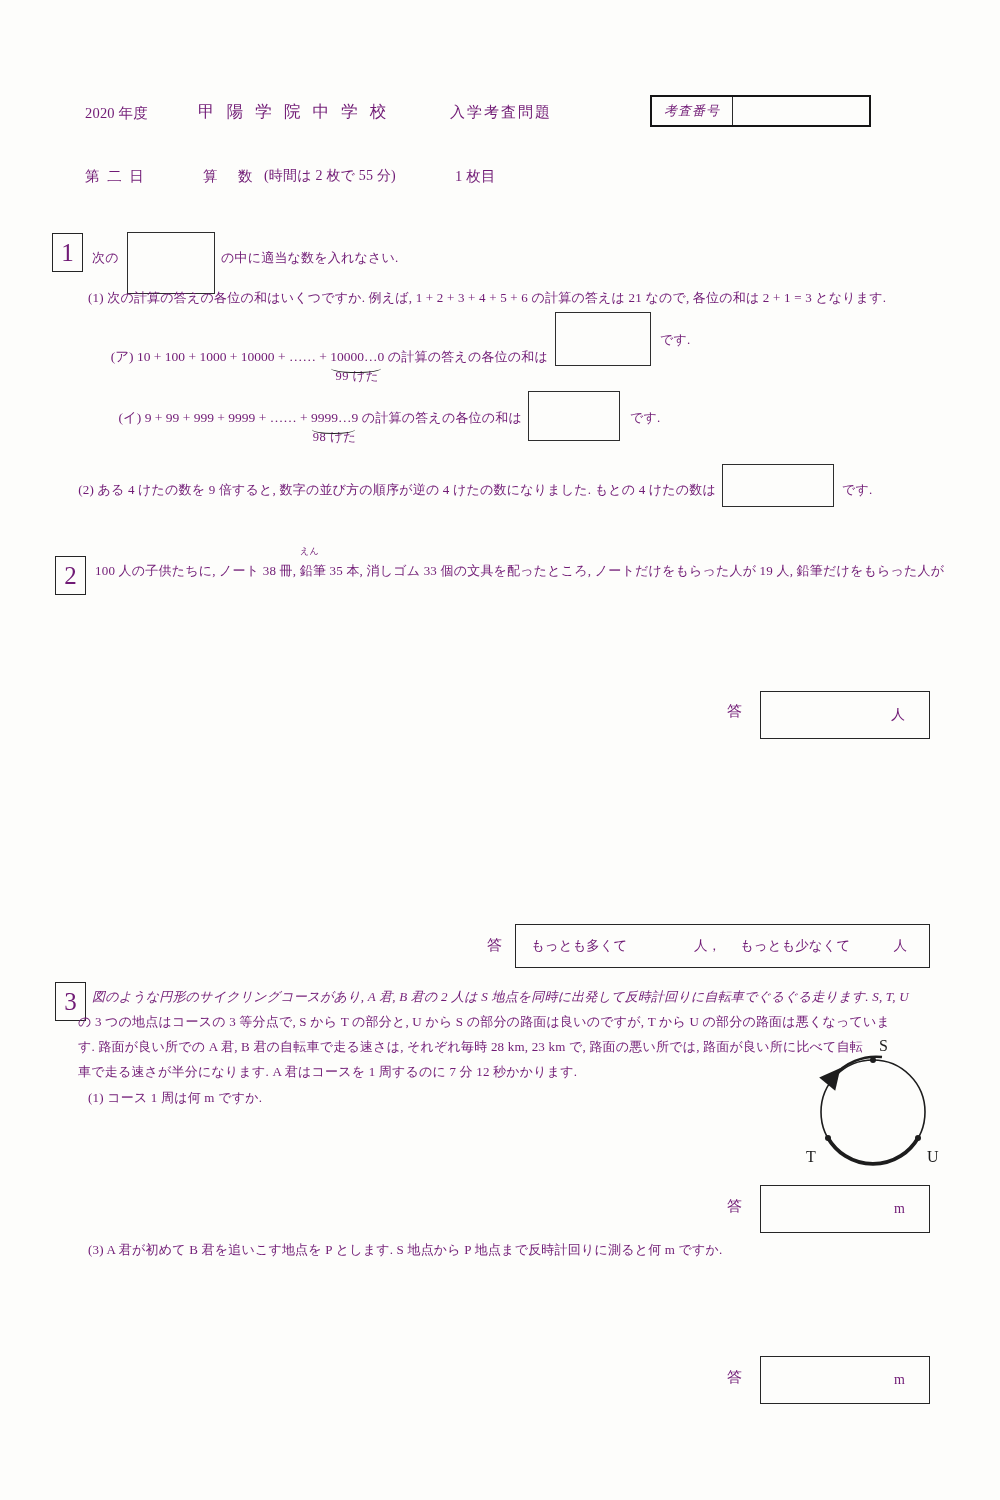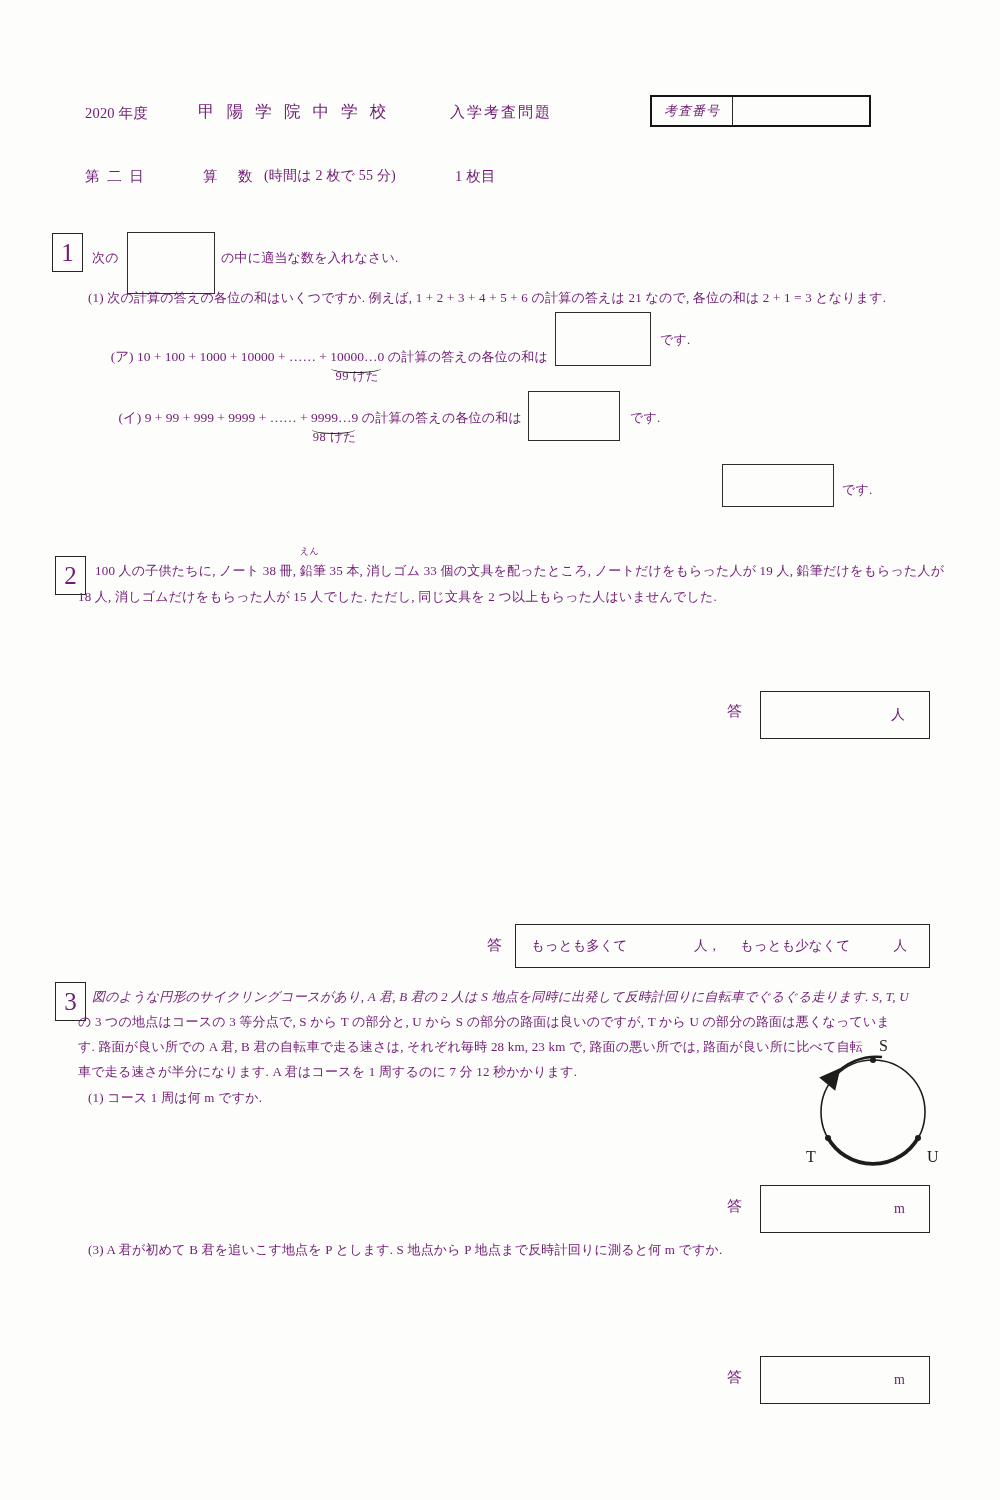--- a/index.html
+++ b/index.html
@@ -86,27 +86,27 @@
   <div class="abs box" style="left:555px;top:312px;width:96px;height:54px;"></div>
   <div class="abs t" style="left:660px;top:331px;">です.</div>
 
   <div class="abs eq ra" style="right:478px;top:409px;">
     <span>(イ)</span>
     <span>9 + 99 + 999 + 9999 + …… + </span><span class="tail"><span>9999…9</span><span class="digits">98 けた</span></span><span class="t"> の計算の答えの各位の和は</span>
   </div>
   <div class="abs box" style="left:528px;top:391px;width:92px;height:50px;"></div>
   <div class="abs t" style="left:630px;top:409px;">です.</div>
 
+  <div class="abs t ra" style="right:284px;top:481px;">(2) ある 4 けたの数を 9 倍すると, 数字の並び方の順序が逆の 4 けたの数になりました. もとの 4 けたの数は</div>
   <div class="abs box" style="left:722px;top:464px;width:112px;height:43px;"></div>
   <div class="abs t" style="left:842px;top:481px;">です.</div>
 
   <div class="abs numbox" style="left:55px;top:556px;">2</div>
   <div class="abs t" style="left:300px;top:545px;font-size:9px;">えん</div>
   <div class="abs t" style="left:95px;top:562px;">100 人の子供たちに, ノート 38 冊, 鉛筆 35 本, 消しゴム 33 個の文具を配ったところ, ノートだけをもらった人が 19 人, 鉛筆だけをもらった人が</div>
-  <div class="abs t" style="left:78px;top:588px;">18 人, 消しゴムだけをもらった人が 15 人でした. ただし, 同じ文具を 2 つ以上もらった人はいませんでした.</div>
 
   <div class="abs anslabel" style="left:727px;top:702px;">答</div>
   <div class="abs ansbox" style="left:760px;top:691px;width:170px;height:48px;">
     <span class="unit">人</span>
   </div>
 
 
   <div class="abs anslabel" style="left:487px;top:936px;">答</div>
   <div class="abs ansbox" style="left:515px;top:924px;width:415px;height:44px;padding-left:44px;">
     <span class="rangespan" style="left:15px;">もっとも多くて</span>

